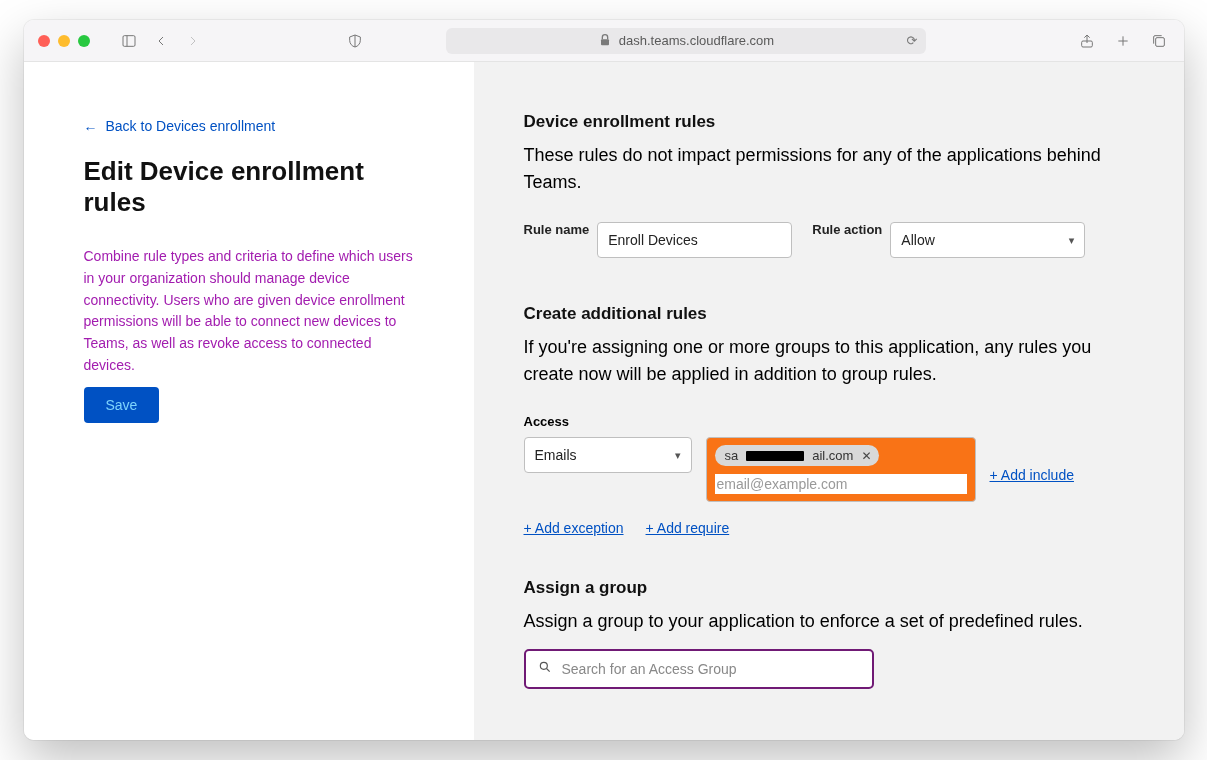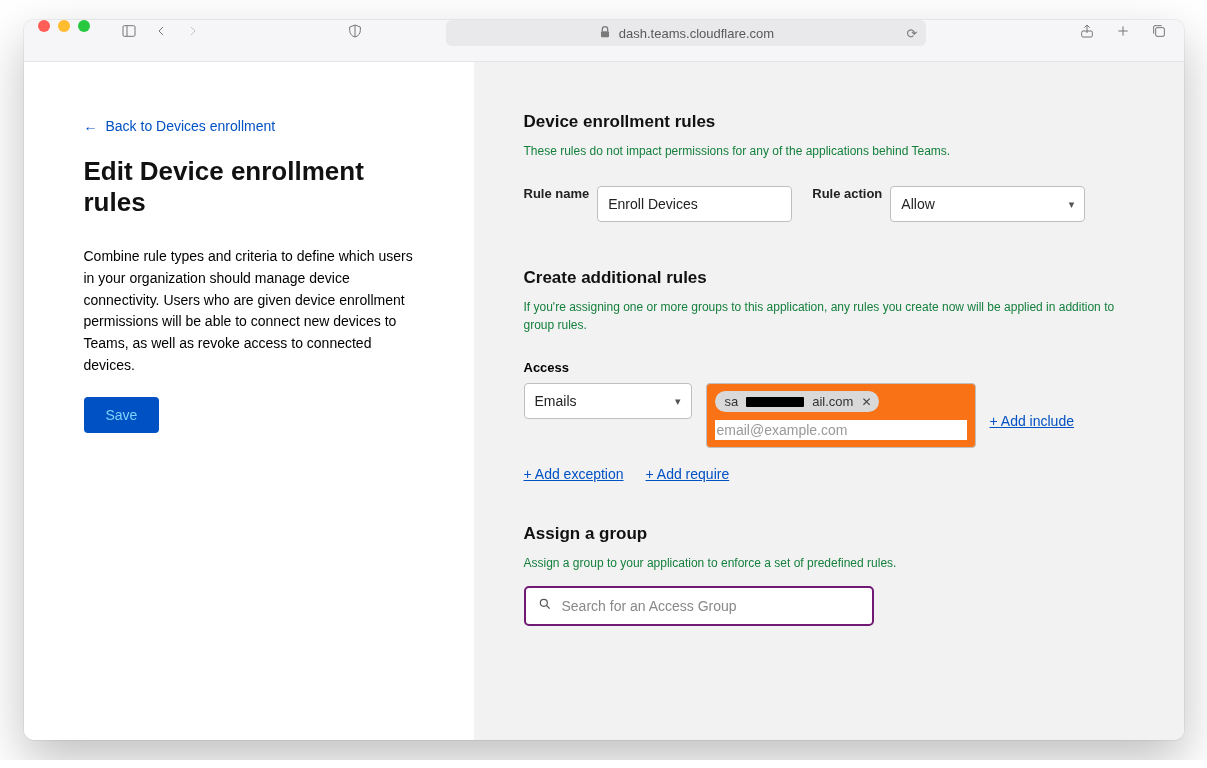--- a/index.html
+++ b/index.html
@@ -20,21 +20,21 @@
     background: #fff;
     display: flex;
     flex-direction: column;
   }
   
   .chrome {
     height: 42px;
     background: #f6f5f7;
     border-bottom: 1px solid #e4e4e4;
     display: flex;
-    align-items: flex-start;
+    align-items: center;
     padding: 0 14px;
     gap: 10px;
   }
   .traffic {
     display: flex; gap: 8px;
   }
   .dot { width: 12px; height: 12px; border-radius: 50%; }
   .dot.red { background: #ff5f57; }
   .dot.yellow { background: #febc2e; }
   .dot.green { background: #28c840; }
@@ -99,44 +99,44 @@
   .back-link .arrow { font-size: 14px; }
   h1.page-title {
     font-size: 26px;
     font-weight: 700;
     color: #111;
     margin-bottom: 28px;
     line-height: 1.2;
   }
   .desc {
     font-size: 14px;
-    color: #000000;
+    color: #a21caf;
     line-height: 1.55;
-    margin-bottom: 20px;
+    margin-bottom: 10px;
     max-width: 340px;
   }
   .btn-primary {
     background: #0051c3;
     color: #7dd3fc;
     border: none;
     font-size: 14px;
     padding: 10px 22px;
     border-radius: 4px;
     cursor: pointer;
   }
 
   .section-h {
     font-size: 17px;
     font-weight: 700;
     color: #111;
     margin-bottom: 10px;
   }
   .section-sub {
-    font-size: 12px;
-    color: #15803d;
+    font-size: 18px;
+    color: #000000;
     line-height: 1.5;
     margin-bottom: 26px;
   }
   .field-row {
     display: flex;
     gap: 20px;
     margin-bottom: 46px;
   }
   .field {
     display: flex;

